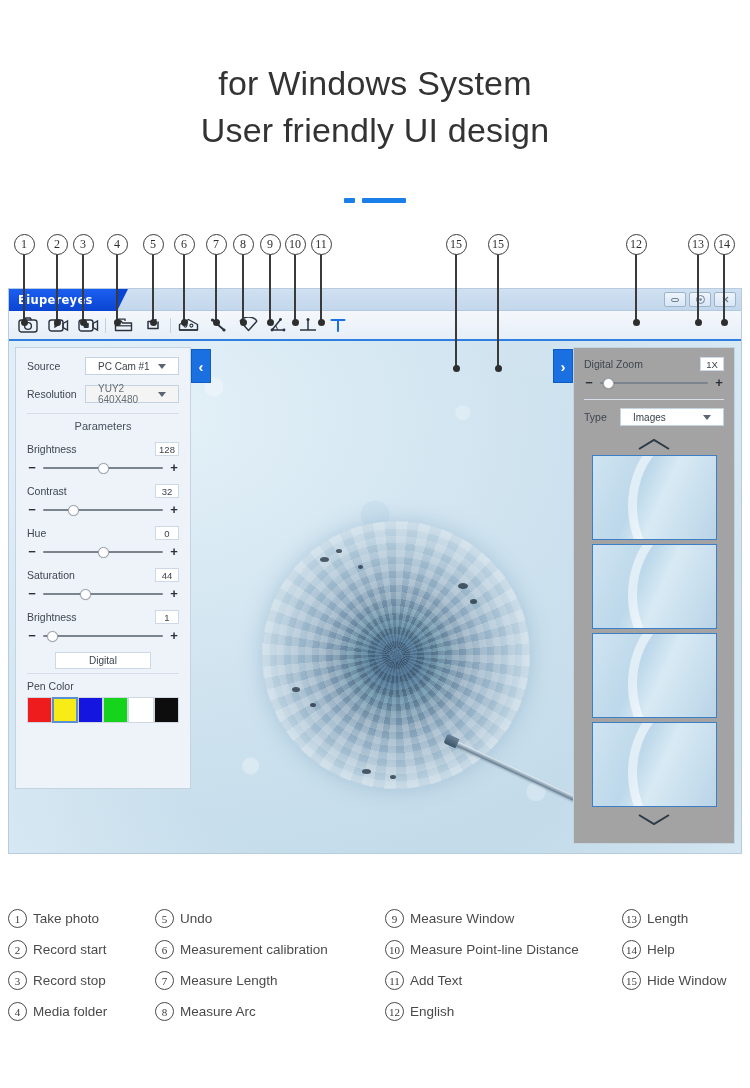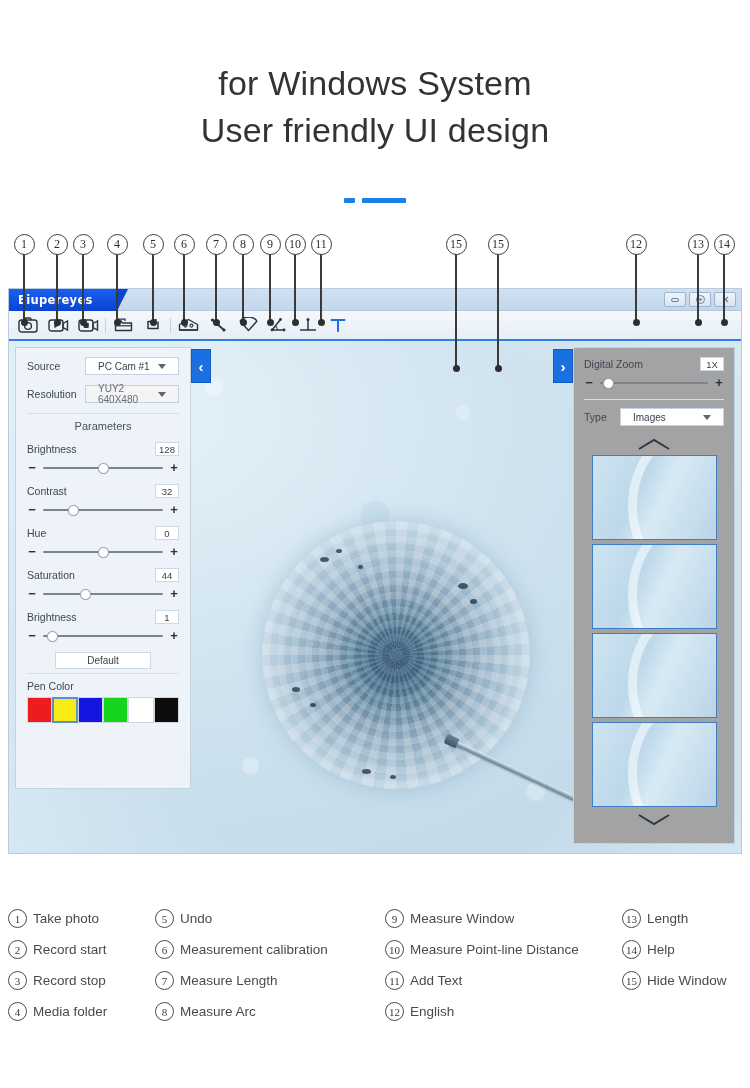--- a/index.html
+++ b/index.html
@@ -552,21 +552,21 @@
             </div>
             <div class="slider-row">
               <span class="sbtn">−</span>
               <span class="strack">
                 <span class="sthumb" style="left: calc(8% - 5.5px);"></span>
               </span>
               <span class="sbtn">+</span>
             </div>
           </div>
         </div>
-      <div class="default-btn">Default</div>
+      <div class="default-btn">Digital</div>
       <div class="hr"></div>
       <div class="pen-title">Pen Color</div>
       <div class="pen-row" id="pen-row">
           <div class="swatch" style="background: rgb(238, 28, 28);"></div>
           <div class="swatch sel" style="background: rgb(248, 236, 22);"></div>
           <div class="swatch" style="background: rgb(21, 21, 224);"></div>
           <div class="swatch" style="background: rgb(22, 212, 27);"></div>
           <div class="swatch" style="background: rgb(255, 255, 255);"></div>
           <div class="swatch" style="background: rgb(13, 13, 13);"></div>
         </div>

